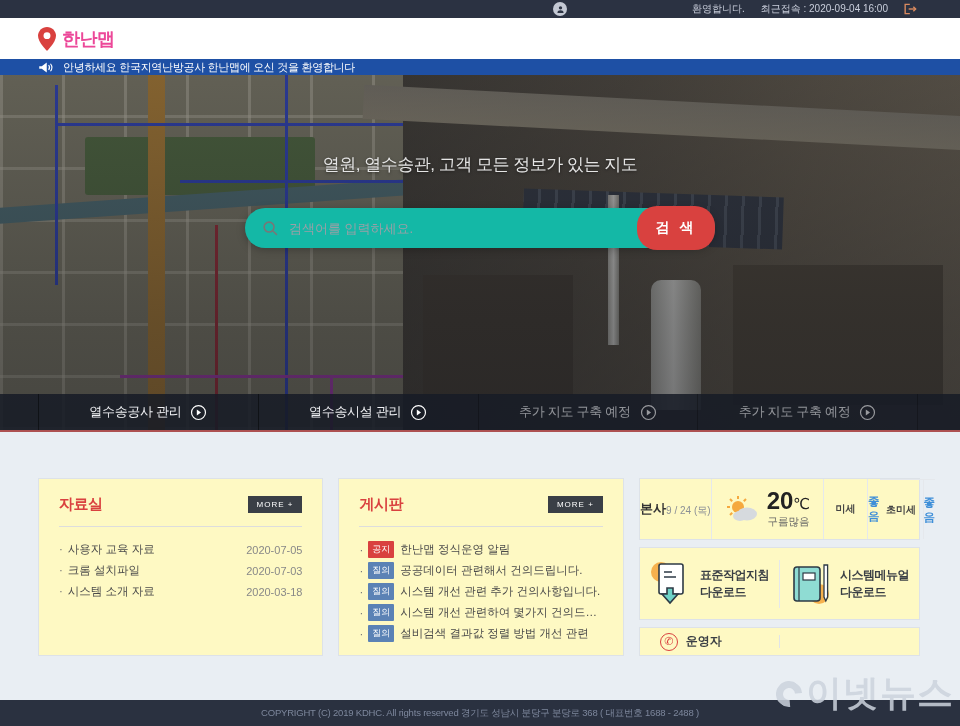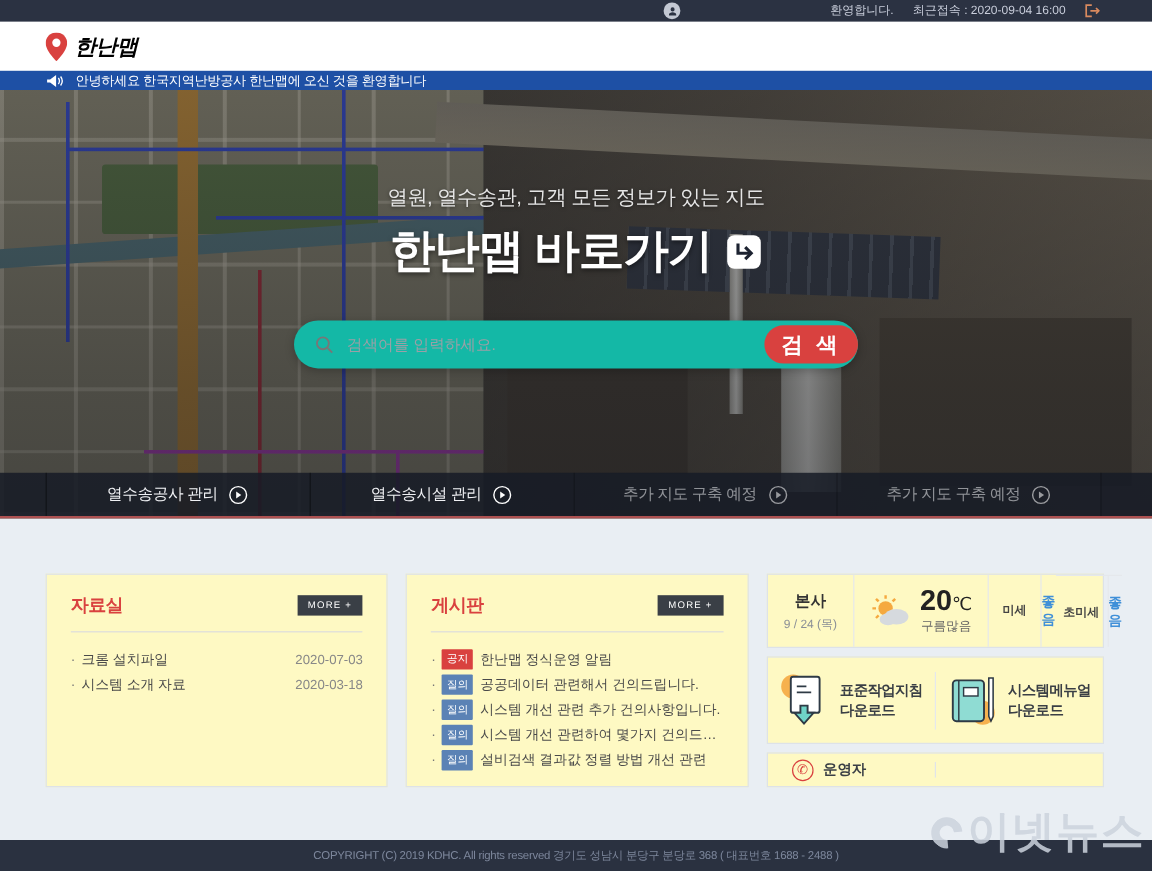--- a/index.html
+++ b/index.html
@@ -8,21 +8,21 @@
 
   
   .topbar { height:18px; background:#2b3242; position:relative; display:flex; align-items:center; justify-content:flex-end; padding-right:42px; gap:16px; }
   .topbar .txt { color:#c9cedb; font-size:10px; }
   .user-ic { position:absolute; left:553px; top:2px; width:14px; height:14px; border-radius:50%; background:#c3c8d3; display:flex; align-items:center; justify-content:center; }
   .logout-ic { width:14px; height:12px; display:block; }
 
   
   .header { height:41px; background:#ffffff; display:flex; align-items:center; padding-left:38px; }
   .logo { display:flex; align-items:center; gap:6px; cursor:pointer; }
-  .logo-text { font-size:18px; font-weight:800; color:#000000; letter-spacing:-0.5px;font-style:italic; }
+  .logo-text { font-size:18px; font-weight:800; color:#ec4899; letter-spacing:-0.5px; }
 
   
   .notice { height:16px; background:#1e50a5; display:flex; align-items:center; padding-left:38px; gap:10px; }
   .notice-text { color:#ffffff; font-size:11px; letter-spacing:-0.3px; }
 
   
   .hero { position:relative; height:357px; overflow:hidden; background:#3c4038; border-bottom:2px solid #ad5151; }
   .map-side { position:absolute; left:0; top:0; width:42%; height:100%;
      background:
        repeating-linear-gradient(90deg, rgba(222,216,198,.45) 0 3px, transparent 3px 62px),
@@ -52,21 +52,21 @@
 
   .hero-content { position:absolute; inset:0; display:flex; flex-direction:column; align-items:center; padding-top:78px; z-index:3; }
   .hero-sub { color:#e5e5e5; font-size:17px; letter-spacing:-0.5px; text-shadow:0 1px 3px rgba(0,0,0,.5); }
   .hero-title-row { display:flex; align-items:center; gap:12px; margin-top:8px; }
   .hero-title { color:#ffffff; font-size:38px; font-weight:800; letter-spacing:-1px; text-shadow:0 1px 4px rgba(0,0,0,.5); }
 
   .search-wrap { margin-top:32px; width:470px; height:40px; background:#14b8a6; border-radius:20px; display:flex; align-items:center; box-shadow:0 2px 8px rgba(0,0,0,.25); }
   .search-wrap .mag { margin-left:17px; flex:0 0 auto; }
   .search-input { flex:1; border:none; outline:none; font-size:13px; color:#333; padding:0 10px; background:transparent; font-family:inherit; }
   .search-input::placeholder { color:#9aa0a6; }
-  .search-btn { flex:0 0 78px; height:32px; border:none; border-radius:20px; background:#d9413f; color:#fff; font-size:18px; font-weight:700; letter-spacing:3px; cursor:pointer; font-family:inherit; }
+  .search-btn { flex:0 0 78px; height:44px; border:none; border-radius:20px; background:#d9413f; color:#fff; font-size:14px; font-weight:700; letter-spacing:3px; cursor:pointer; font-family:inherit; }
 
   .menu-bar { position:absolute; left:0; right:0; bottom:0; height:36px; background:rgba(22,27,38,.85); z-index:4; }
   .menu-inner { margin:0 42px 16px 38px; height:100%; display:flex; }
   .menu-cell { flex:1; display:flex; align-items:center; justify-content:center; gap:9px; color:#f0f1f4; font-size:13px; letter-spacing:-0.3px; cursor:pointer; border-left:1px solid rgba(0,0,0,.45); }
   .menu-cell:last-child { border-right:1px solid rgba(0,0,0,.45); }
   .menu-cell.dim { opacity:.55; }
 
   
   .content { padding:46px 0 0 38px; height:259px; }
   .cols { display:flex; width:882px; gap:15px; }
@@ -79,21 +79,21 @@
   .d-row { display:flex; justify-content:space-between; align-items:center; height:21px; font-size:11.5px; color:#4a4a4a; cursor:pointer; }
   .d-row .dt { color:#888; font-size:11px; }
   .bullet { color:#777; margin-right:5px; }
   .b-row { display:flex; align-items:center; height:21px; font-size:11.5px; color:#4a4a4a; cursor:pointer; white-space:nowrap; overflow:hidden; }
   .badge { display:inline-block; font-size:9px; color:#fff; padding:2px 4px; margin-right:6px; border-radius:1px; flex:0 0 auto; }
   .badge--notice { background:#d9413f; }
   .badge--q { background:#5b82b5; }
 
   .col3 { width:283px; display:flex; flex-direction:column; }
   .weather { height:62px; display:flex; align-items:stretch; }
-  .w-loc { width:72px; border-right:1px solid #e5e8ec; display:flex; flex-direction:column; align-items:center; justify-content:center; }
+  .w-loc { width:72px; border-right:1px solid #e5e8ec; display:flex; flex-direction:row; align-items:center; justify-content:center; }
   .w-loc .nm { font-size:13px; font-weight:700; color:#333; }
   .w-loc .dtt { font-size:10px; color:#8a8f96; margin-top:3px; }
   .w-mid { flex:1; display:flex; align-items:center; justify-content:center; gap:8px; }
   .w-temp-block { text-align:center; }
   .w-temp { font-size:24px; font-weight:700; color:#222; line-height:1; }
   .w-temp .unit { font-size:15px; font-weight:400; }
   .w-cond { font-size:10.5px; color:#666; margin-top:2px; }
   .w-dust { width:96px; display:flex; flex-direction:row; border-left:1px solid #e5e8ec; }
   .dust-row { flex:1; display:flex; align-items:center; }
   .dust-row + .dust-row { border-top:1px solid #e5e8ec; }
@@ -174,28 +174,20 @@
       <div class="p-solar"></div>
       <div class="p-bldg1"></div>
     <div class="p-bldg2"></div>
       <div class="p-chimney"></div>
       <div class="p-tank"></div>
   </div>
   <div class="hero-shade"></div>
 
   <div class="hero-content">
     <div class="hero-sub">열원, 열수송관, 고객 모든 정보가 있는 지도</div>
-    <div class="hero-title-row">
-      <span class="hero-title">한난맵 바로가기</span>
-      <svg width="30" height="30" viewBox="0 0 30 30">
-        <rect x="1" y="1" width="28" height="28" rx="6" fill="#ffffff"></rect>
-        <path d="M10 8 V16 H20" stroke="#1c2230" stroke-width="2.6" fill="none"></path>
-        <path d="M16 11 L21 16 L16 21" stroke="#1c2230" stroke-width="2.6" fill="none"></path>
-      </svg>
-    </div>
     <div class="search-wrap">
       <svg class="mag" width="17" height="17" viewBox="0 0 24 24" fill="none" stroke="#777" stroke-width="2.2">
         <circle cx="10" cy="10" r="7"></circle>
           <path d="M15.5 15.5 L21 21"></path>
       </svg>
       <input class="search-input" type="text" placeholder="검색어를 입력하세요." style="">
       <button class="search-btn">검 색</button>
     </div>
   </div>
 
@@ -235,20 +227,24 @@
 
 <div class="content">
   <div class="cols">
 
     <div class="card panel">
       <div class="panel-head">
         <span class="panel-title">자료실</span>
         <button class="more-btn">MORE +</button>
       </div>
       <hr class="panel-hr">
+      <div class="d-row">
+        <span><span class="bullet">·</span><span>사용자 교육 자료</span></span>
+        <span class="dt">2020-07-05</span>
+      </div>
       <div class="d-row">
         <span><span class="bullet">·</span><span>크롬 설치파일</span></span>
         <span class="dt">2020-07-03</span>
       </div>
       <div class="d-row">
         <span><span class="bullet">·</span><span>시스템 소개 자료</span></span>
         <span class="dt">2020-03-18</span>
       </div>
     </div>
 

